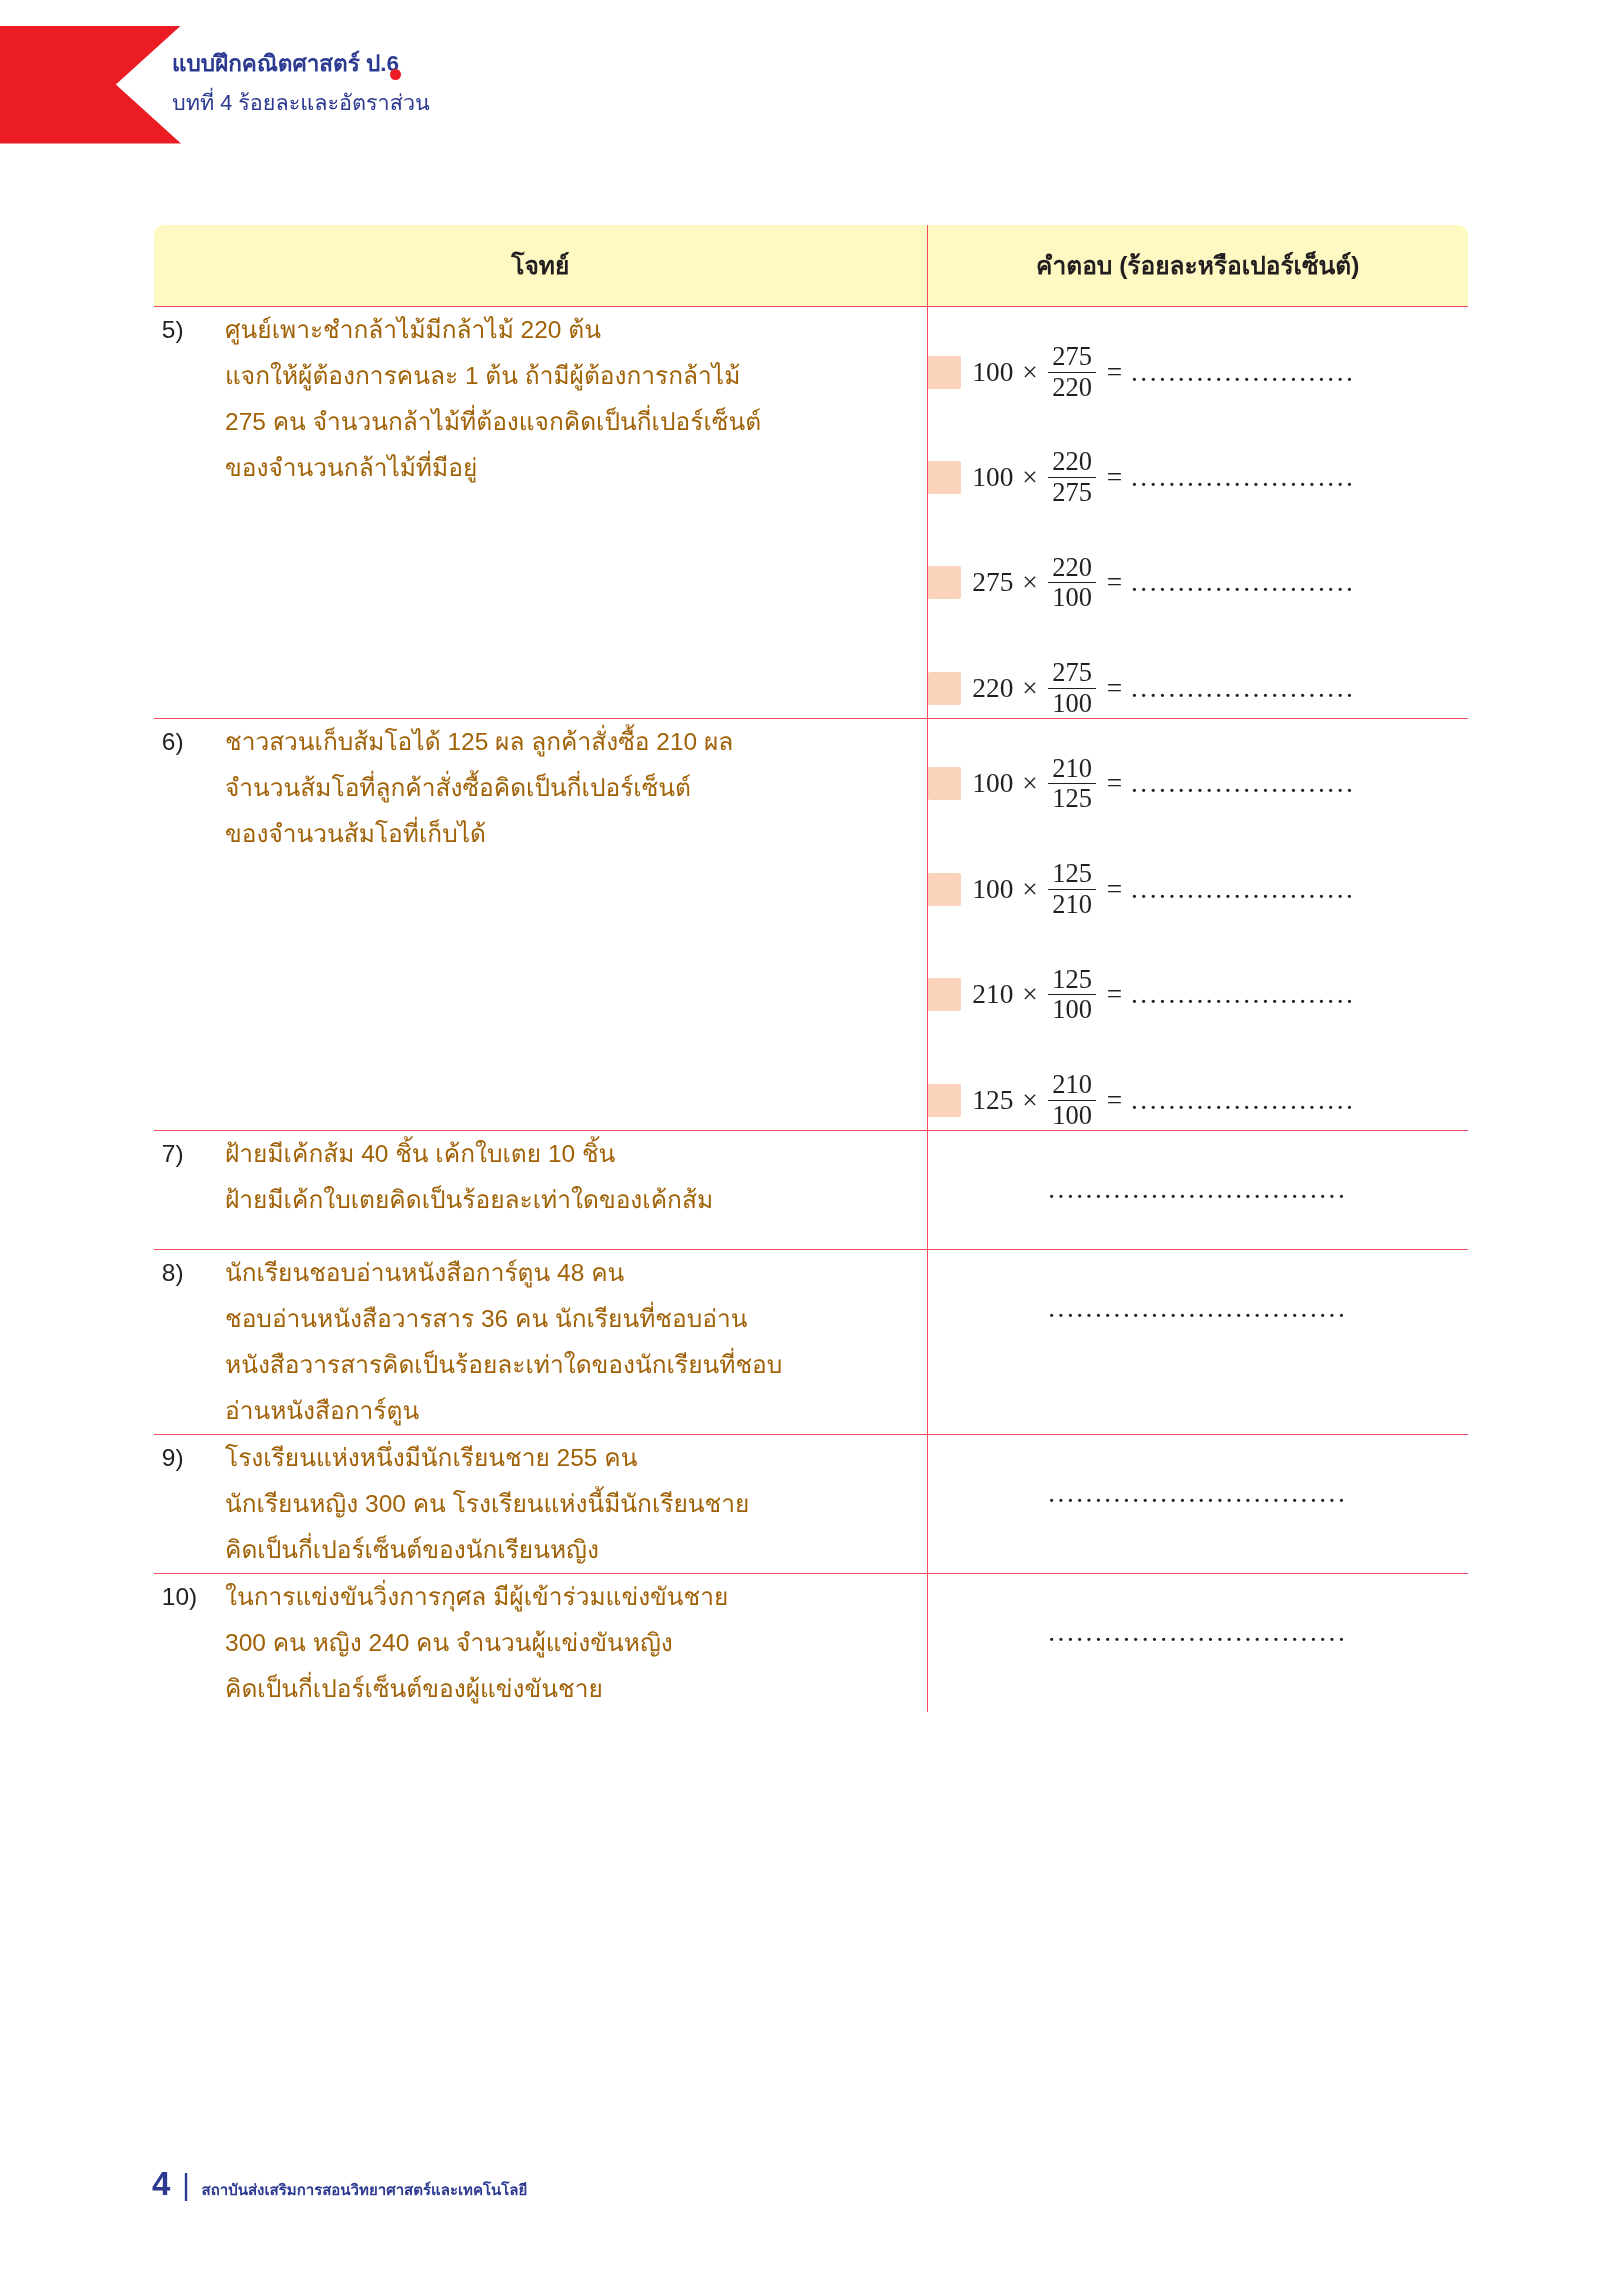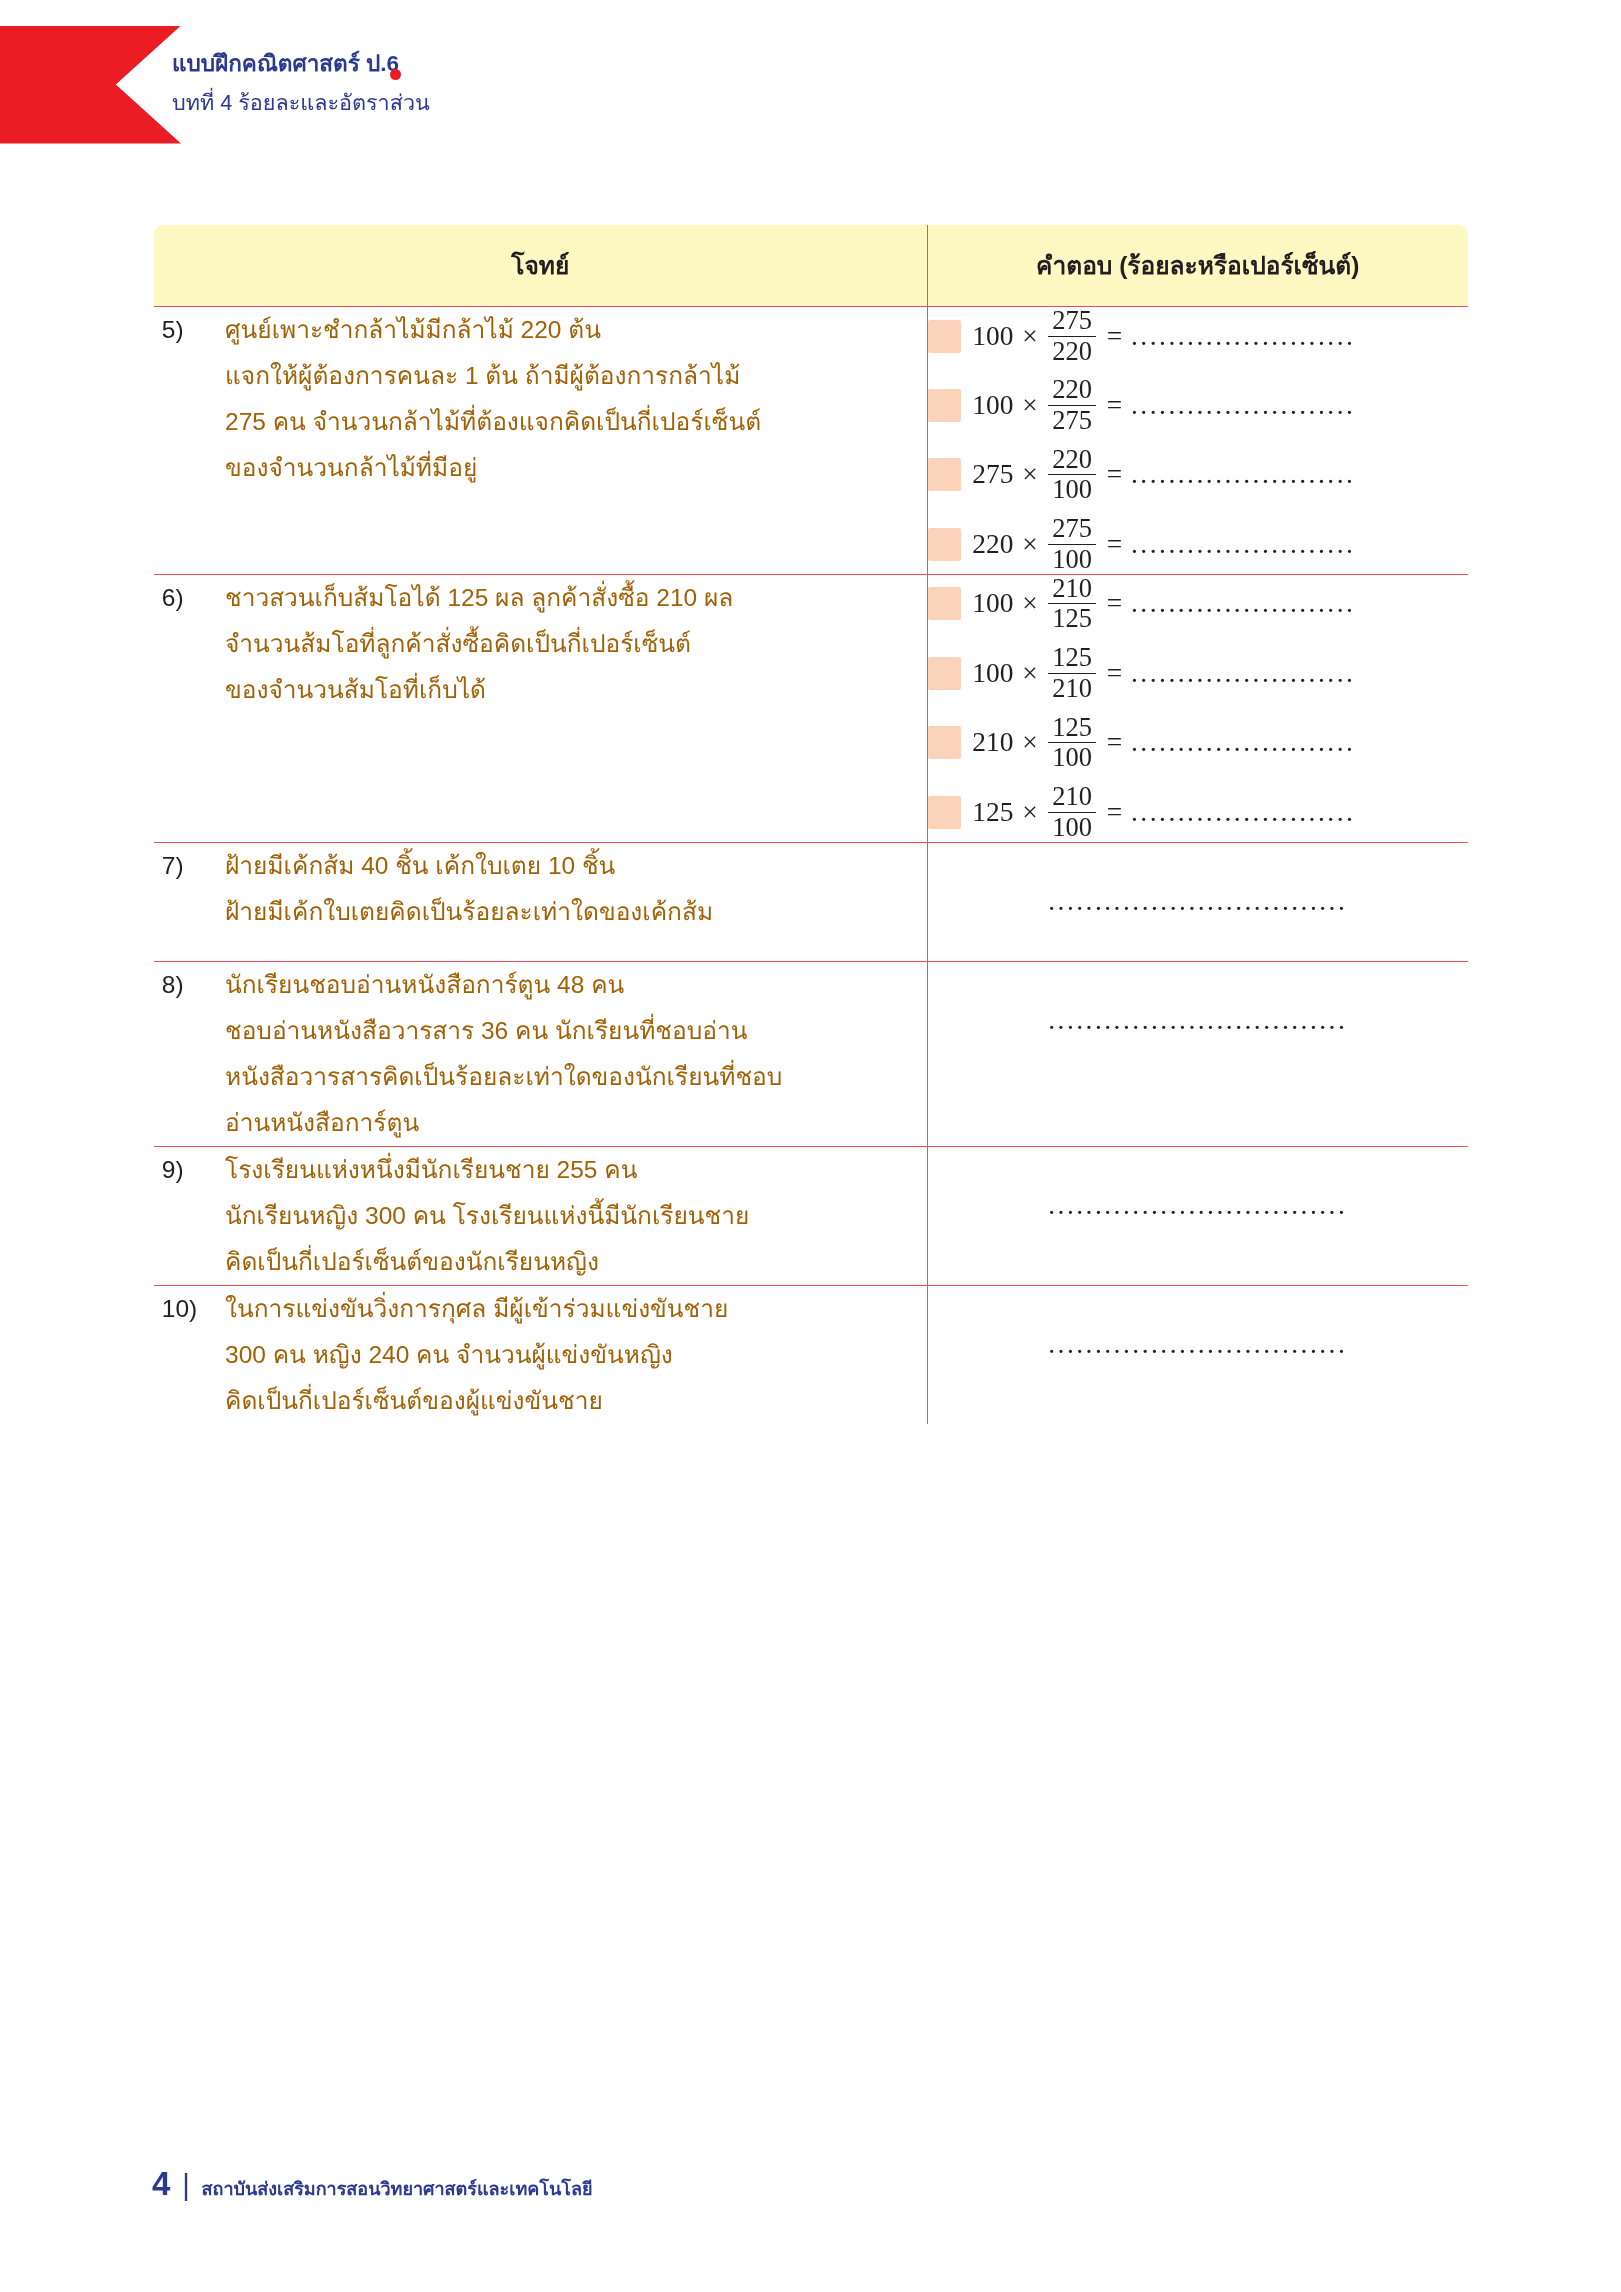--- a/index.html
+++ b/index.html
@@ -133,20 +133,21 @@
   }
   .eqlist {
     display: flex;
     flex-direction: column;
     gap: 10.8px;
   }
   .eqrow {
     display: flex;
     align-items: center;
     gap: 11.8px;
+    margin-top: 36px;
   }
   .eqbox {
     width: 33px;
     height: 33px;
     background: #fbd2ba;
     flex: 0 0 33px;
     border-radius: 2px;
   }
   .eqmath {
     display: flex;
@@ -203,21 +204,21 @@
     font-size: 33px;
     font-weight: bold;
     color: #2b3990;
   }
   .footer-sep {
     font-size: 29px;
     color: #2b3990;
     font-weight: normal;
   }
   .footer-org {
-    font-size: 18px;
+    font-size: 15px;
     font-weight: bold;
     color: #2b3990;
   }
 </style>
 </head>
 <body>
 
 <div class="header">
   <div class="header-flag"></div>
   <div class="header-flag-inner"></div>

